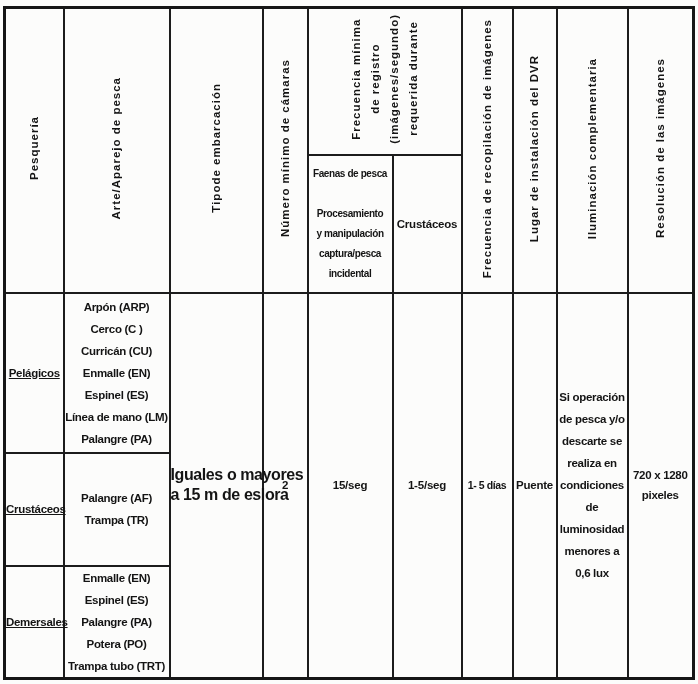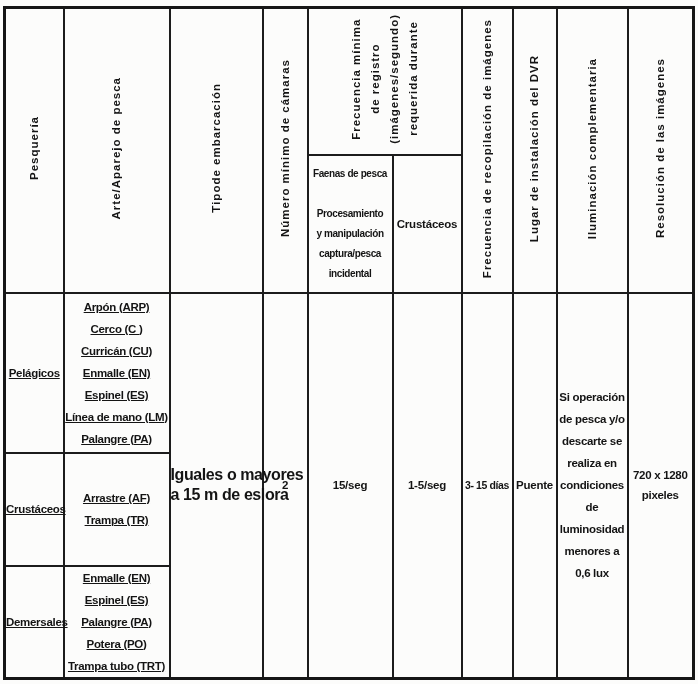--- a/index.html
+++ b/index.html
@@ -49,21 +49,20 @@
     font-size: 10px;
     letter-spacing: -0.4px;
     line-height: 20px;
   }
   .navhead { font-size: 11.5px; letter-spacing: -0.2px; }
   .pesq { font-size: 11.5px; letter-spacing: -0.3px; text-decoration: underline; }
   .artes {
     font-size: 11.5px;
     letter-spacing: -0.3px;
     line-height: 22px;
-    text-decoration: underline;
   }
   .tipo { font-size: 16px; letter-spacing: -0.4px; line-height: 20px; }
   .val { font-size: 11.5px; letter-spacing: -0.2px; }
   .dias { font-size: 10.5px; letter-spacing: -0.4px; white-space: nowrap; }
   .ilum { font-size: 11.5px; letter-spacing: -0.3px; line-height: 22px; margin-left: 11px; }
   .reso { font-size: 11.5px; letter-spacing: -0.3px; line-height: 20px; }
 </style>
 </head>
 <body>
 
@@ -133,38 +132,38 @@
 Curricán (CU)
 Enmalle (EN)
 Espinel (ES)
 Línea de mano (LM)
 Palangre (PA)</td>
       <td rowspan="3" class="tipo lines">Iguales o mayores
 a 15 m de eslora</td>
       <td rowspan="3" class="val">2</td>
       <td rowspan="3" class="val">15/seg</td>
       <td rowspan="3" class="val">1-5/seg</td>
-      <td rowspan="3" class="dias">3- 15 días</td>
+      <td rowspan="3" class="dias">1- 5 días</td>
       <td rowspan="3" class="val">Puente</td>
       <td rowspan="3" class="ilum lines">Si operación
 de pesca y/o
 descarte se
 realiza en
 condiciones
 de
 luminosidad
 menores a
 0,6 lux</td>
       <td rowspan="3" class="reso lines">720 x 1280
 pixeles</td>
     </tr>
 
     <tr class="b2">
       <td class="pesq">Crustáceos</td>
-      <td class="artes lines">Arrastre (AF)
+      <td class="artes lines">Palangre (AF)
 Trampa (TR)</td>
     </tr>
 
     <tr class="b3">
       <td class="pesq">Demersales</td>
       <td class="artes lines">Enmalle (EN)
 Espinel (ES)
 Palangre (PA)
 Potera (PO)
 Trampa tubo (TRT)</td>

